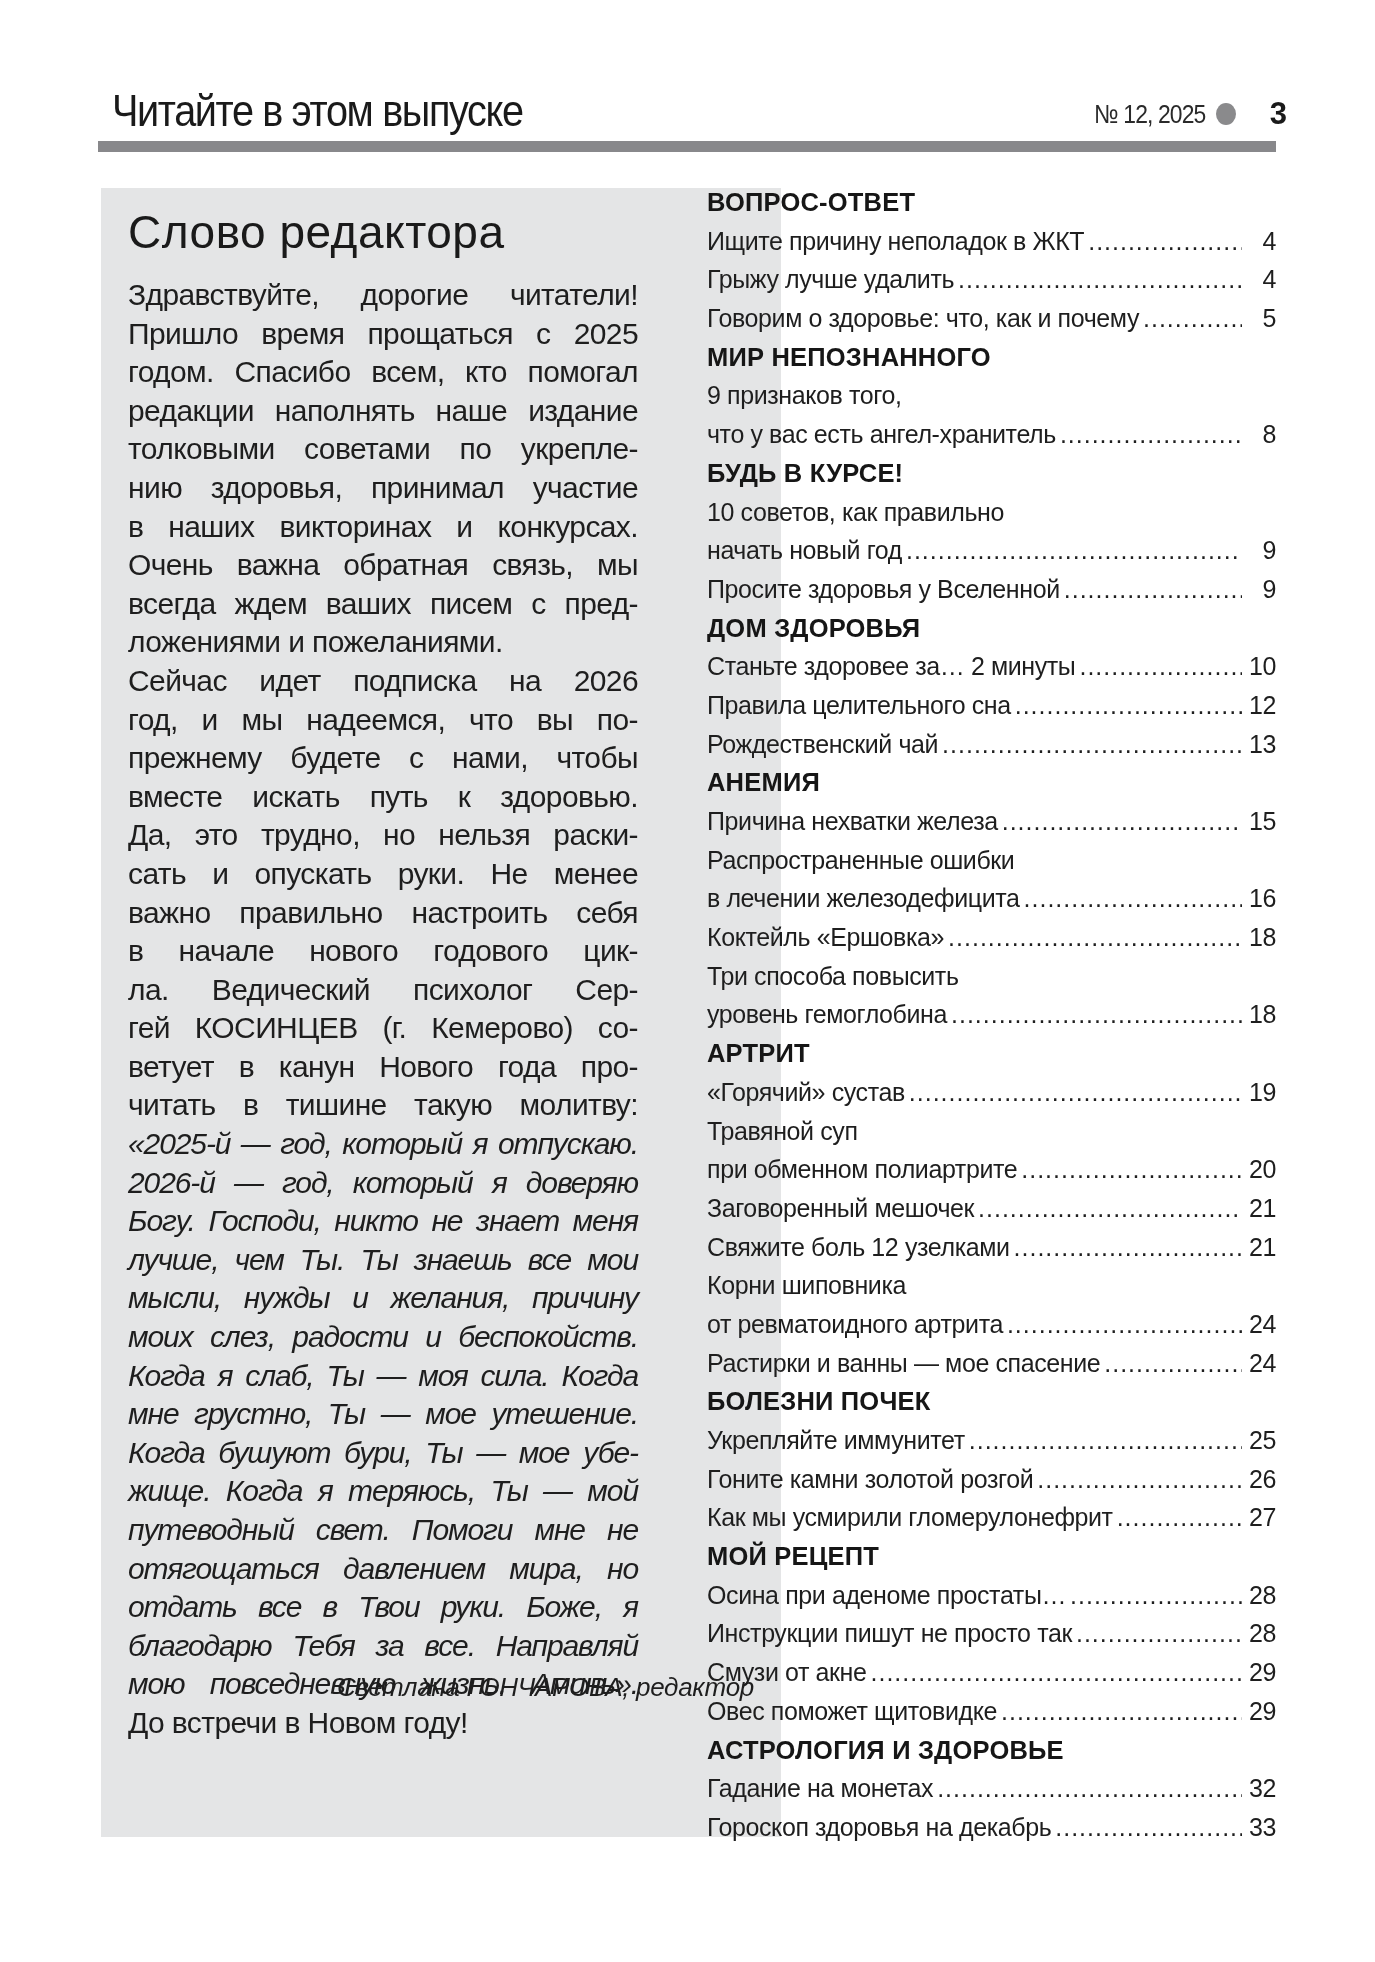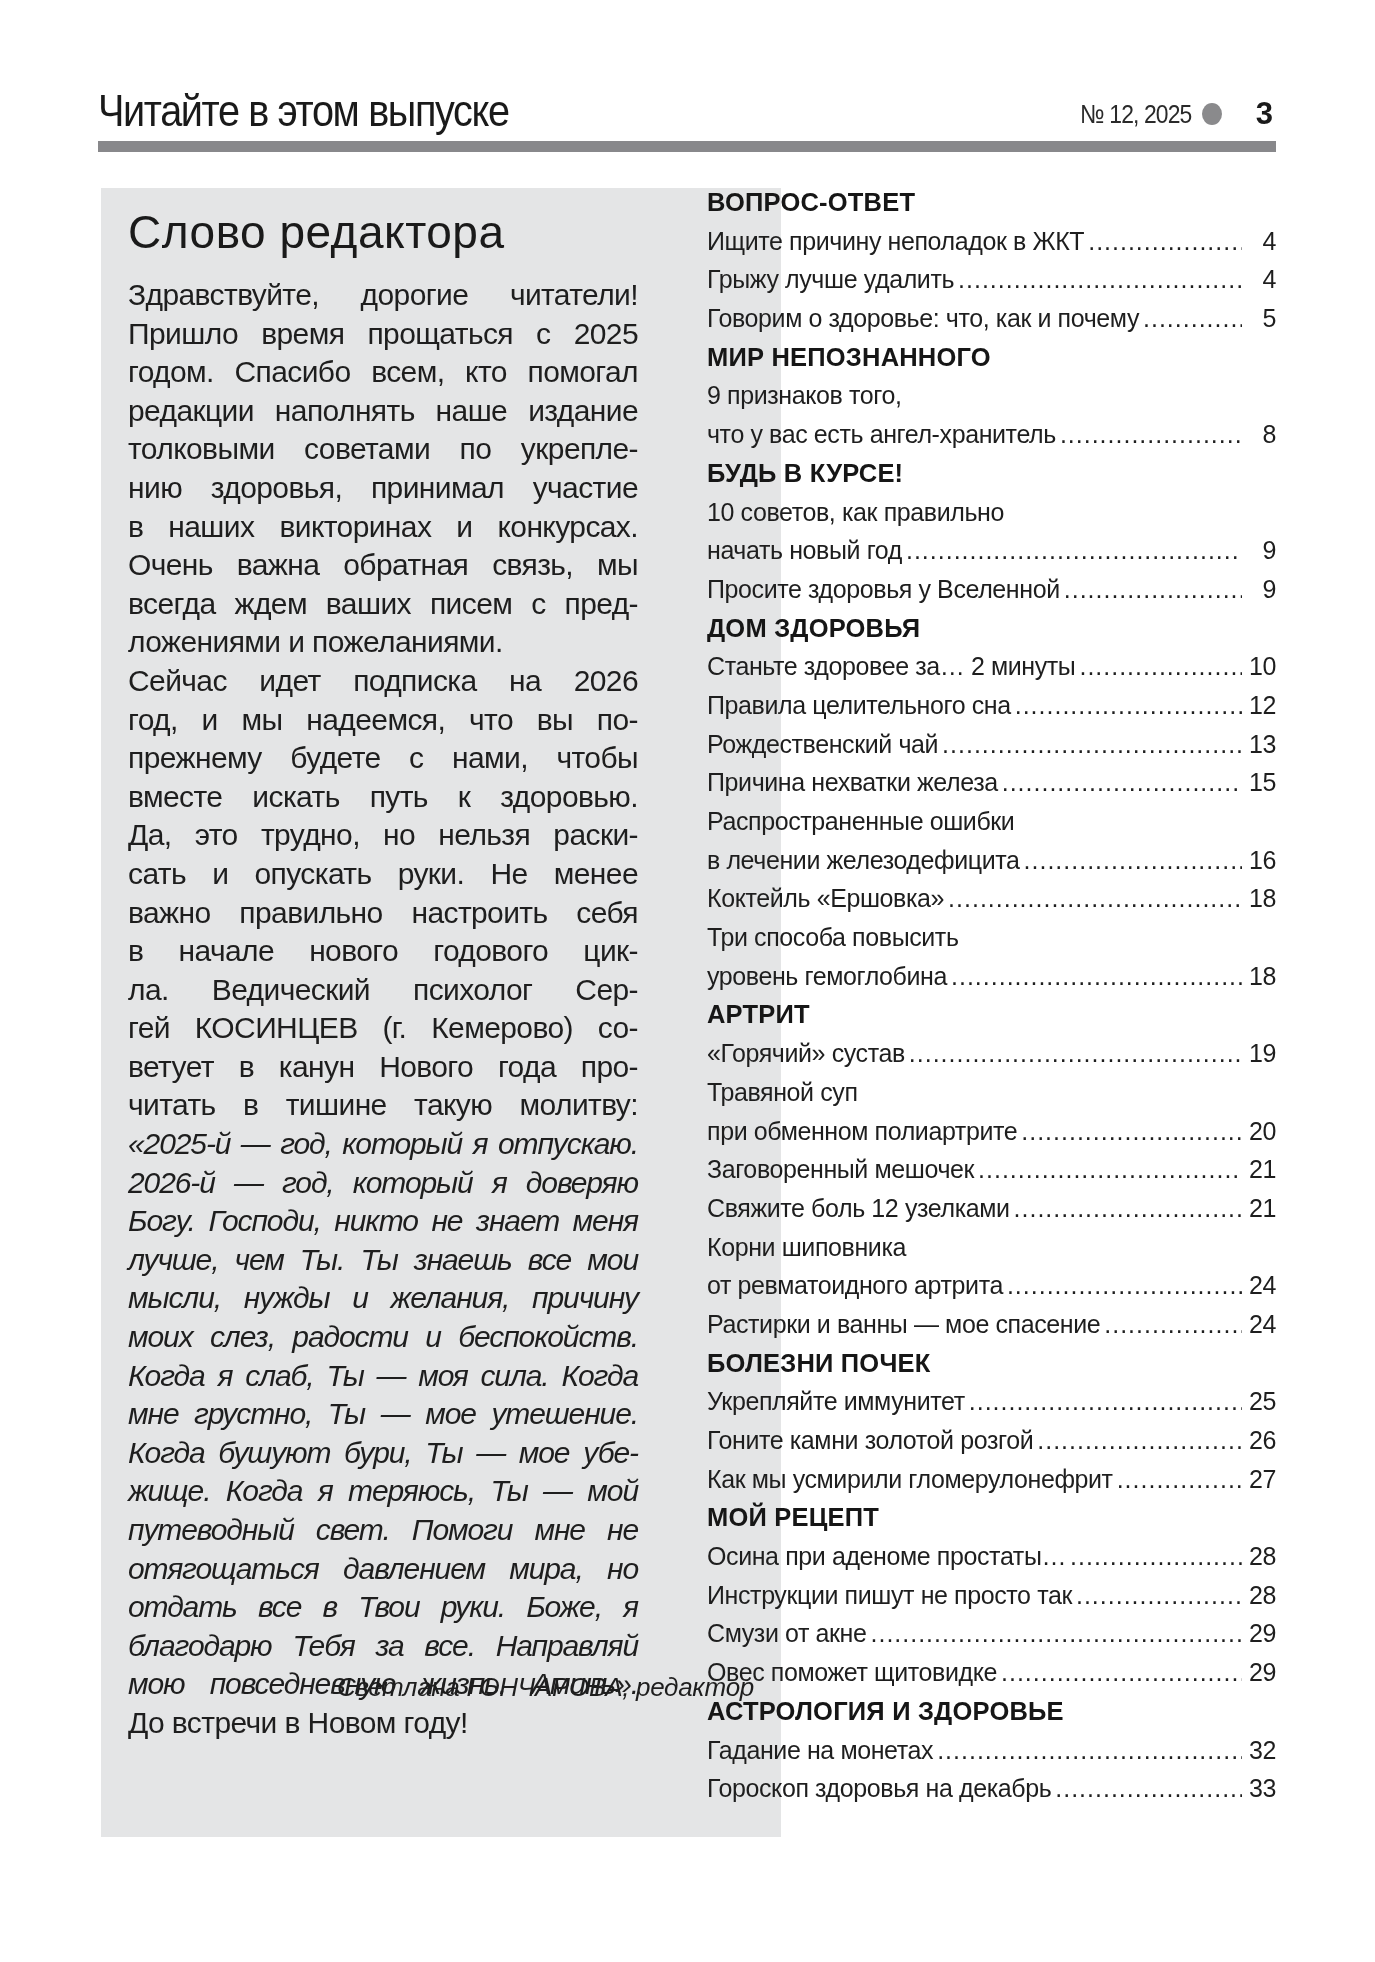--- a/index.html
+++ b/index.html
@@ -1,19 +1,19 @@
 <!DOCTYPE html>
 <html><head>
 <meta charset="utf-8">
 <style>
   html, body { margin: 0; padding: 0; background: #ffffff; }
   body { width: 1375px; height: 1962px; position: relative; overflow: hidden;
          font-family: "Liberation Sans", sans-serif; color: #1e1e1e; }
 
-  .header { position: absolute; left: 98px; top: 86px; width: 1178px; height: 50px; }
+  .header { position: absolute; left: 112px; top: 86px; width: 1178px; height: 50px; }
   .header-title { position: absolute; left: 0; top: 0; font-size: 44px; line-height: 50px;
                   font-weight: normal; letter-spacing: -1.5px; transform: scaleX(0.9); transform-origin: left center;
                   color: #1a1a1a; }
   .header-right { position: absolute; right: 3px; top: 8px; height: 40px; display: flex; align-items: center; }
   .issue { font-size: 26px; letter-spacing: -1px; transform: scaleX(0.88); transform-origin: right center; color: #2a2a2a; }
   .dot { width: 20px; height: 22px; border-radius: 50%; background: #8a8a8c; margin-left: 10px; margin-right: 34px; }
   .page-num { font-size: 31px; font-weight: bold; color: #1a1a1a; }
   .rule { position: absolute; left: 98px; top: 141px; width: 1178px; height: 11px; background: #88888b; }
 
   .editor-box { position: absolute; left: 101px; top: 188px; width: 680px; height: 1649px; background: #e4e5e6; }
@@ -145,20 +145,21 @@
     <div class="toc-row">
       <span class="title">Правила целительного сна</span>
       <span class="leader"></span>
       <span class="pg">12</span>
     </div>
     <div class="toc-row">
       <span class="title">Рождественский чай</span>
       <span class="leader"></span>
       <span class="pg">13</span>
     </div>
+    <div class="toc-heading">АНЕМИЯ</div>
     <div class="toc-row">
       <span class="title">Причина нехватки железа</span>
       <span class="leader"></span>
       <span class="pg">15</span>
     </div>
     <div class="toc-row">
       <span class="title">Распространенные ошибки</span>
     </div>
     <div class="toc-row">
       <span class="title">в лечении железодефицита</span>

